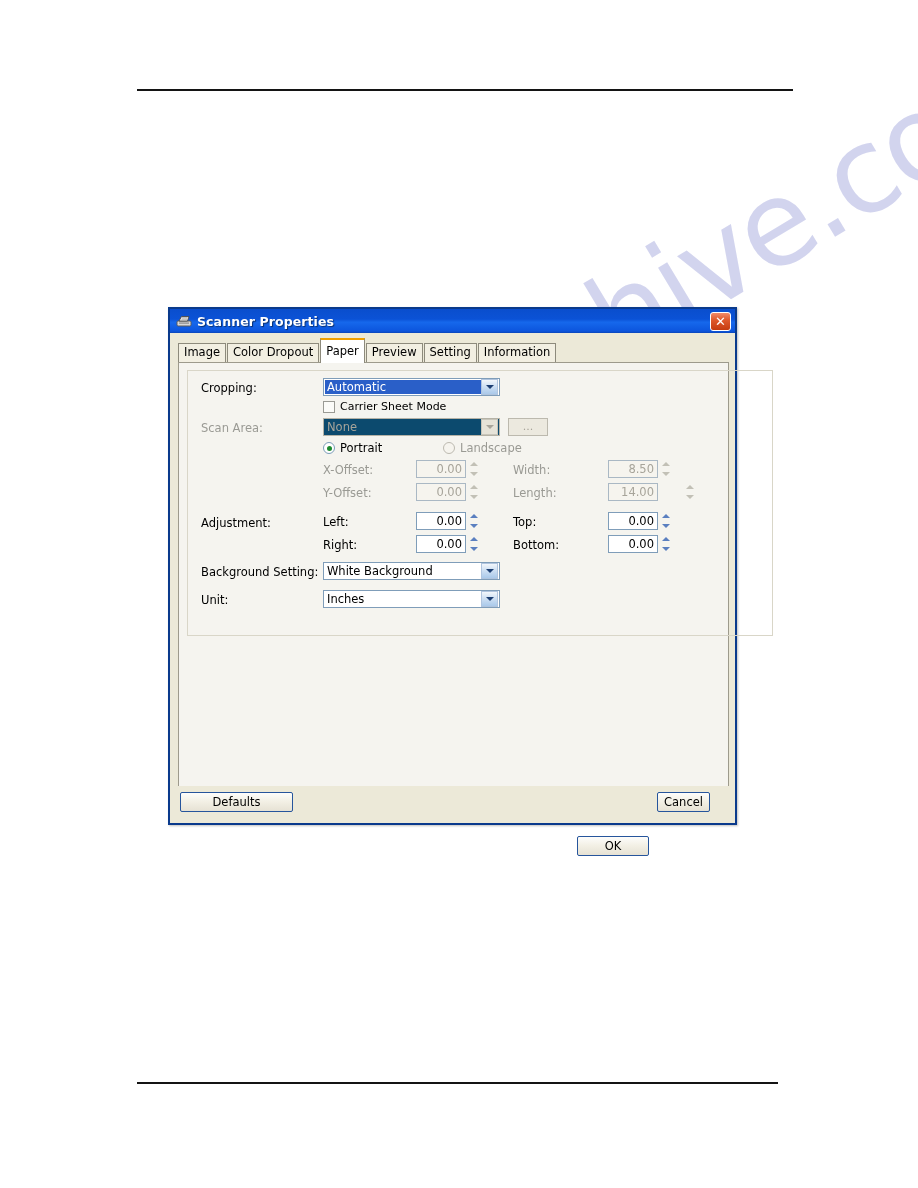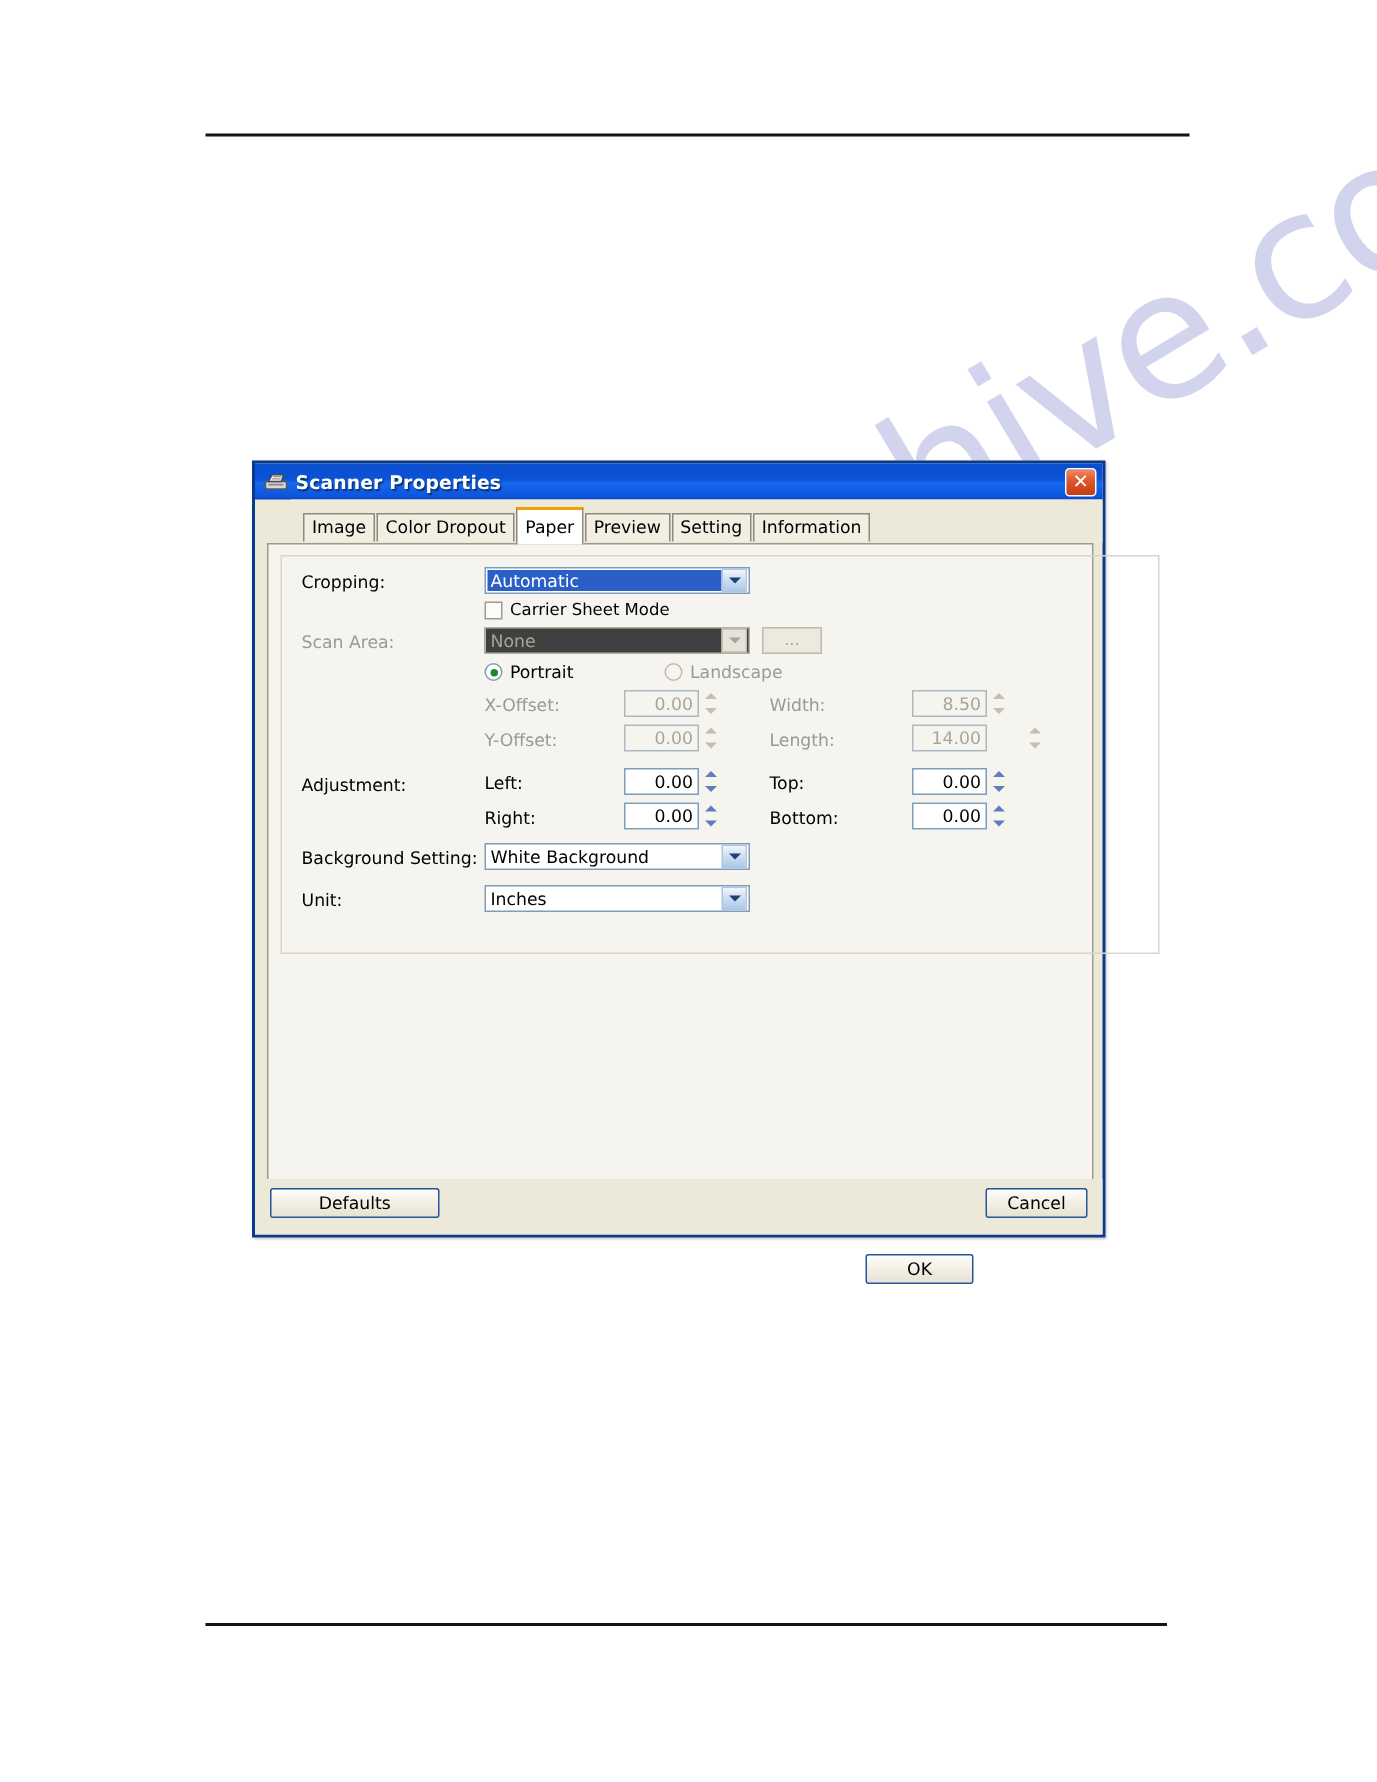--- a/index.html
+++ b/index.html
@@ -108,26 +108,25 @@
     align-items: center;
     justify-content: center;
     line-height: 1;
     box-sizing: border-box;
     cursor: pointer;
   }
 
   
   .tabstrip {
     display: flex;
-    align-items: flex-start;
+    align-items: center;
     padding: 9px 0 0 8px;
     height: 20px;
     background: #ece9d8;
     position: relative;
-    margin-left: 24px;
   }
   .tab {
     font-size: 11.5px;
     font-family: "DejaVu Sans", sans-serif;
     color: #000;
     background: #f2efe2;
     border: 1px solid #8d8a7c;
     border-bottom: none;
     padding: 1px 5px 2px 5px;
     margin-right: 1px;
@@ -222,21 +221,21 @@
     margin: 0 1px 0 0;
     background: linear-gradient(to bottom, #f2f6fb 0%, #cfe0f3 45%, #aac9ea 100%);
     border: 1px solid #b0c4de;
     box-sizing: border-box;
     display: flex;
     align-items: center;
     justify-content: center;
     flex: 0 0 auto;
   }
   .combo.disabled {
-    background: #404040;
+    background: #0c4a6e;
     border-color: #b5b2a6;
   }
   .combo.disabled .txt { color: #a7a49a; }
   .combo.disabled .arrowbtn {
     background: #e6e3d8;
     border-color: #c8c5ba;
   }
   .caret {
     width: 0; height: 0;
     border-left: 4px solid transparent;
@@ -438,21 +437,21 @@
     font-size: 11.5px;
     font-family: "DejaVu Sans", sans-serif;
     color: #000;
     display: flex;
     align-items: center;
     justify-content: center;
     cursor: pointer;
   }
   .btn-defaults { left: 10px;  top: 6px; width: 113px; }
   .btn-ok       { left: 407px; top: 6px; width: 72px; margin-top: 44px; }
-  .btn-cancel   { left: 487px; top: 6px; width: 68px; text-align: right; }
+  .btn-cancel   { left: 487px; top: 6px; width: 53px; text-align: right; }
 </style>
 </head>
 <body>
 
 <div class="page">
 
   <div class="rule-top"></div>
   <div class="rule-bottom"></div>
 
   <div class="watermark">manualshive.com</div>

